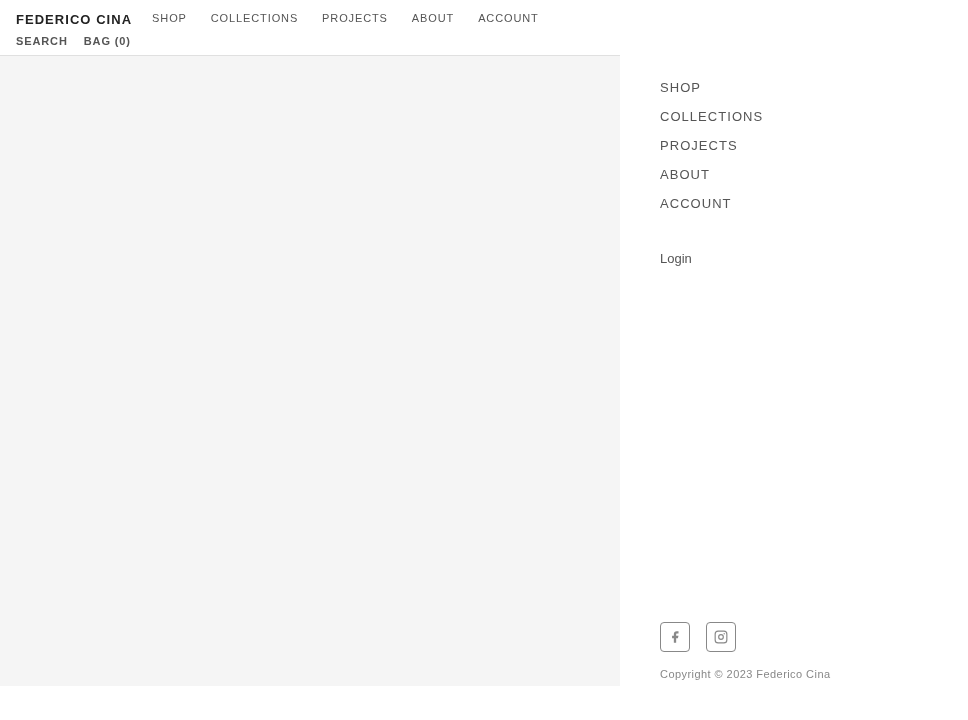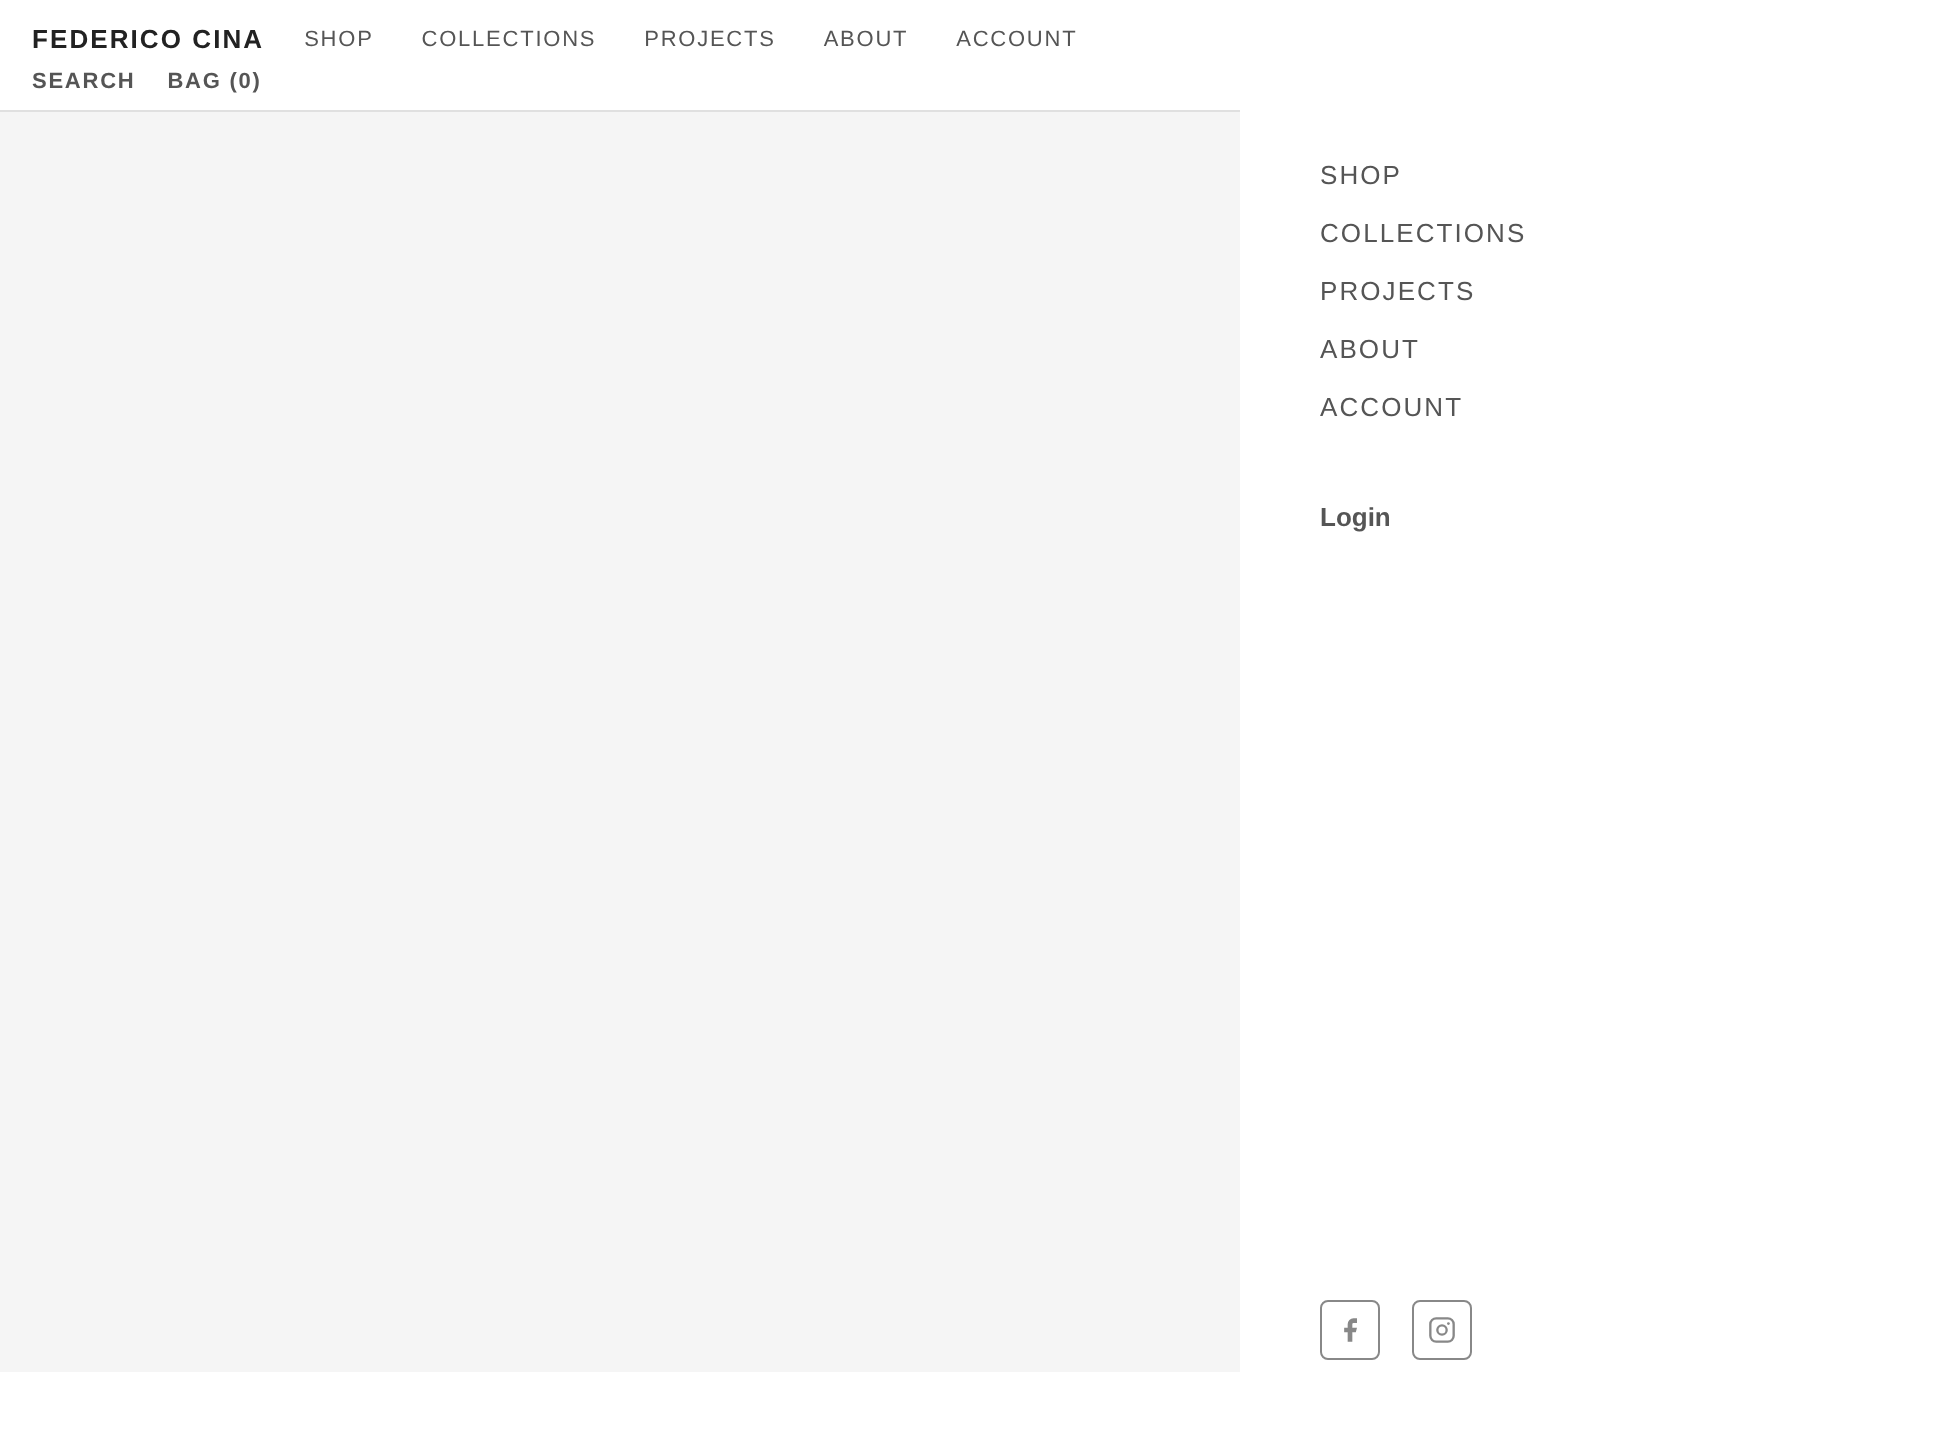--- a/index.html
+++ b/index.html
@@ -13,21 +13,21 @@
       height: 720px;
       font-family: 'Helvetica Neue', Helvetica, Arial, sans-serif;
       background: #fff;
       overflow: hidden;
       position: relative;
     }
 
     
     .header {
       display: flex;
-      align-items: center;
+      align-items: flex-start;
       padding: 12px 16px 8px 16px;
       position: relative;
       z-index: 10;
     }
 
     .brand-name {
       font-size: 13px;
       font-weight: 700;
       letter-spacing: 0.08em;
       color: #222;
@@ -137,21 +137,21 @@
       font-weight: 400;
       letter-spacing: 0.08em;
       color: #555;
       text-transform: uppercase;
       cursor: pointer;
     }
 
     .menu-login {
       margin-top: 40px;
       font-size: 13px;
-      font-weight: 700;
+      font-weight: 400;
       color: #555;
       cursor: pointer;
     }
 
     .menu-social {
       margin-top: auto;
       display: flex;
       gap: 16px;
       align-items: center;
     }
@@ -243,13 +243,14 @@
 
     <div class="social-icon">
       <svg width="14" height="14" viewBox="0 0 24 24" xmlns="http://www.w3.org/2000/svg">
         <rect x="2" y="2" width="20" height="20" rx="5" ry="5" fill="none" stroke="#888" stroke-width="2"></rect>
         <circle cx="12" cy="12" r="4" fill="none" stroke="#888" stroke-width="2"></circle>
         <circle cx="17.5" cy="6.5" r="1.2" fill="#888"></circle>
       </svg>
     </div>
   </div>
 
+  <div class="menu-copyright">Copyright © 2023 Federico Cina</div>
 </div>
 
 </body></html>

